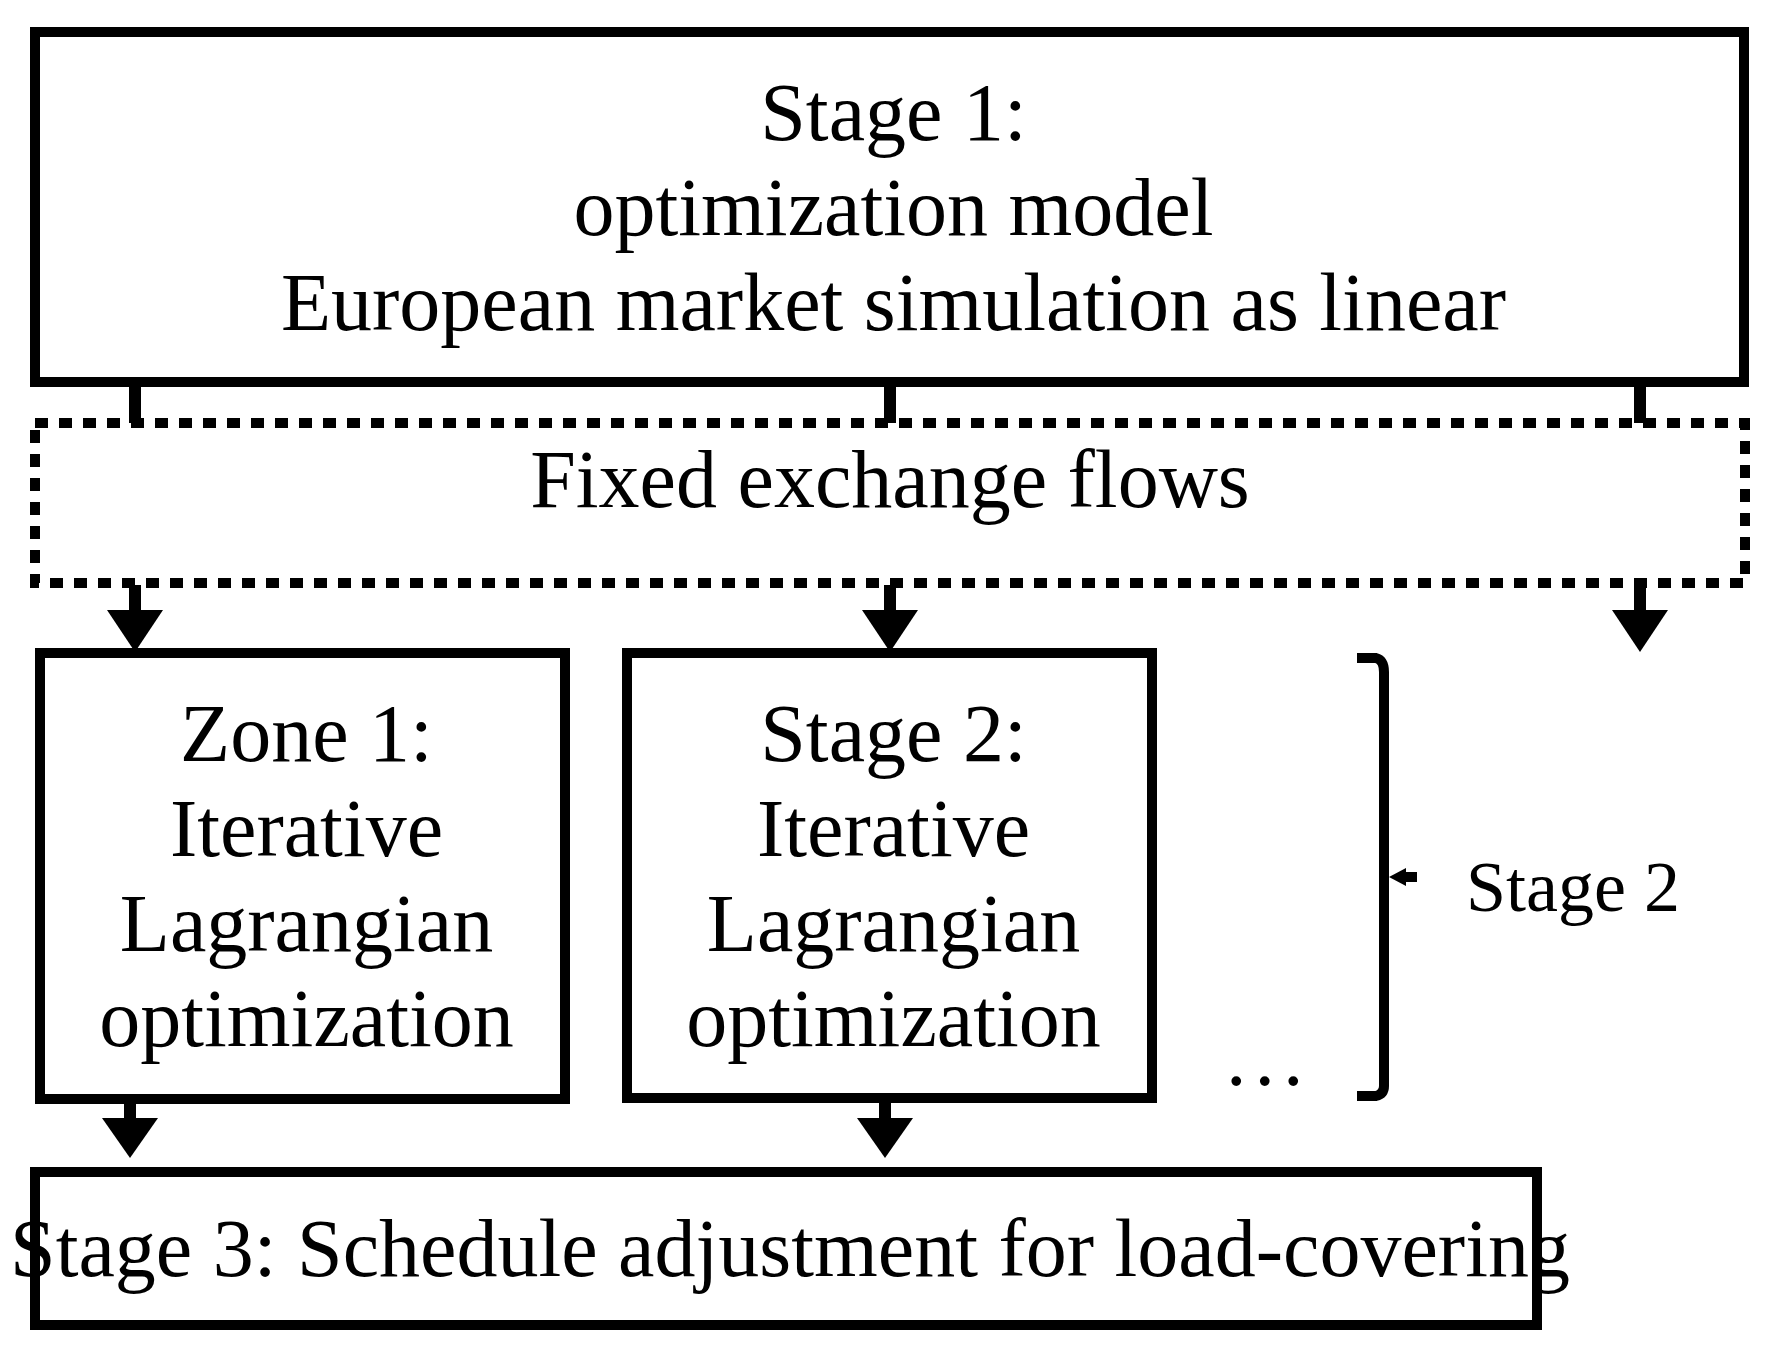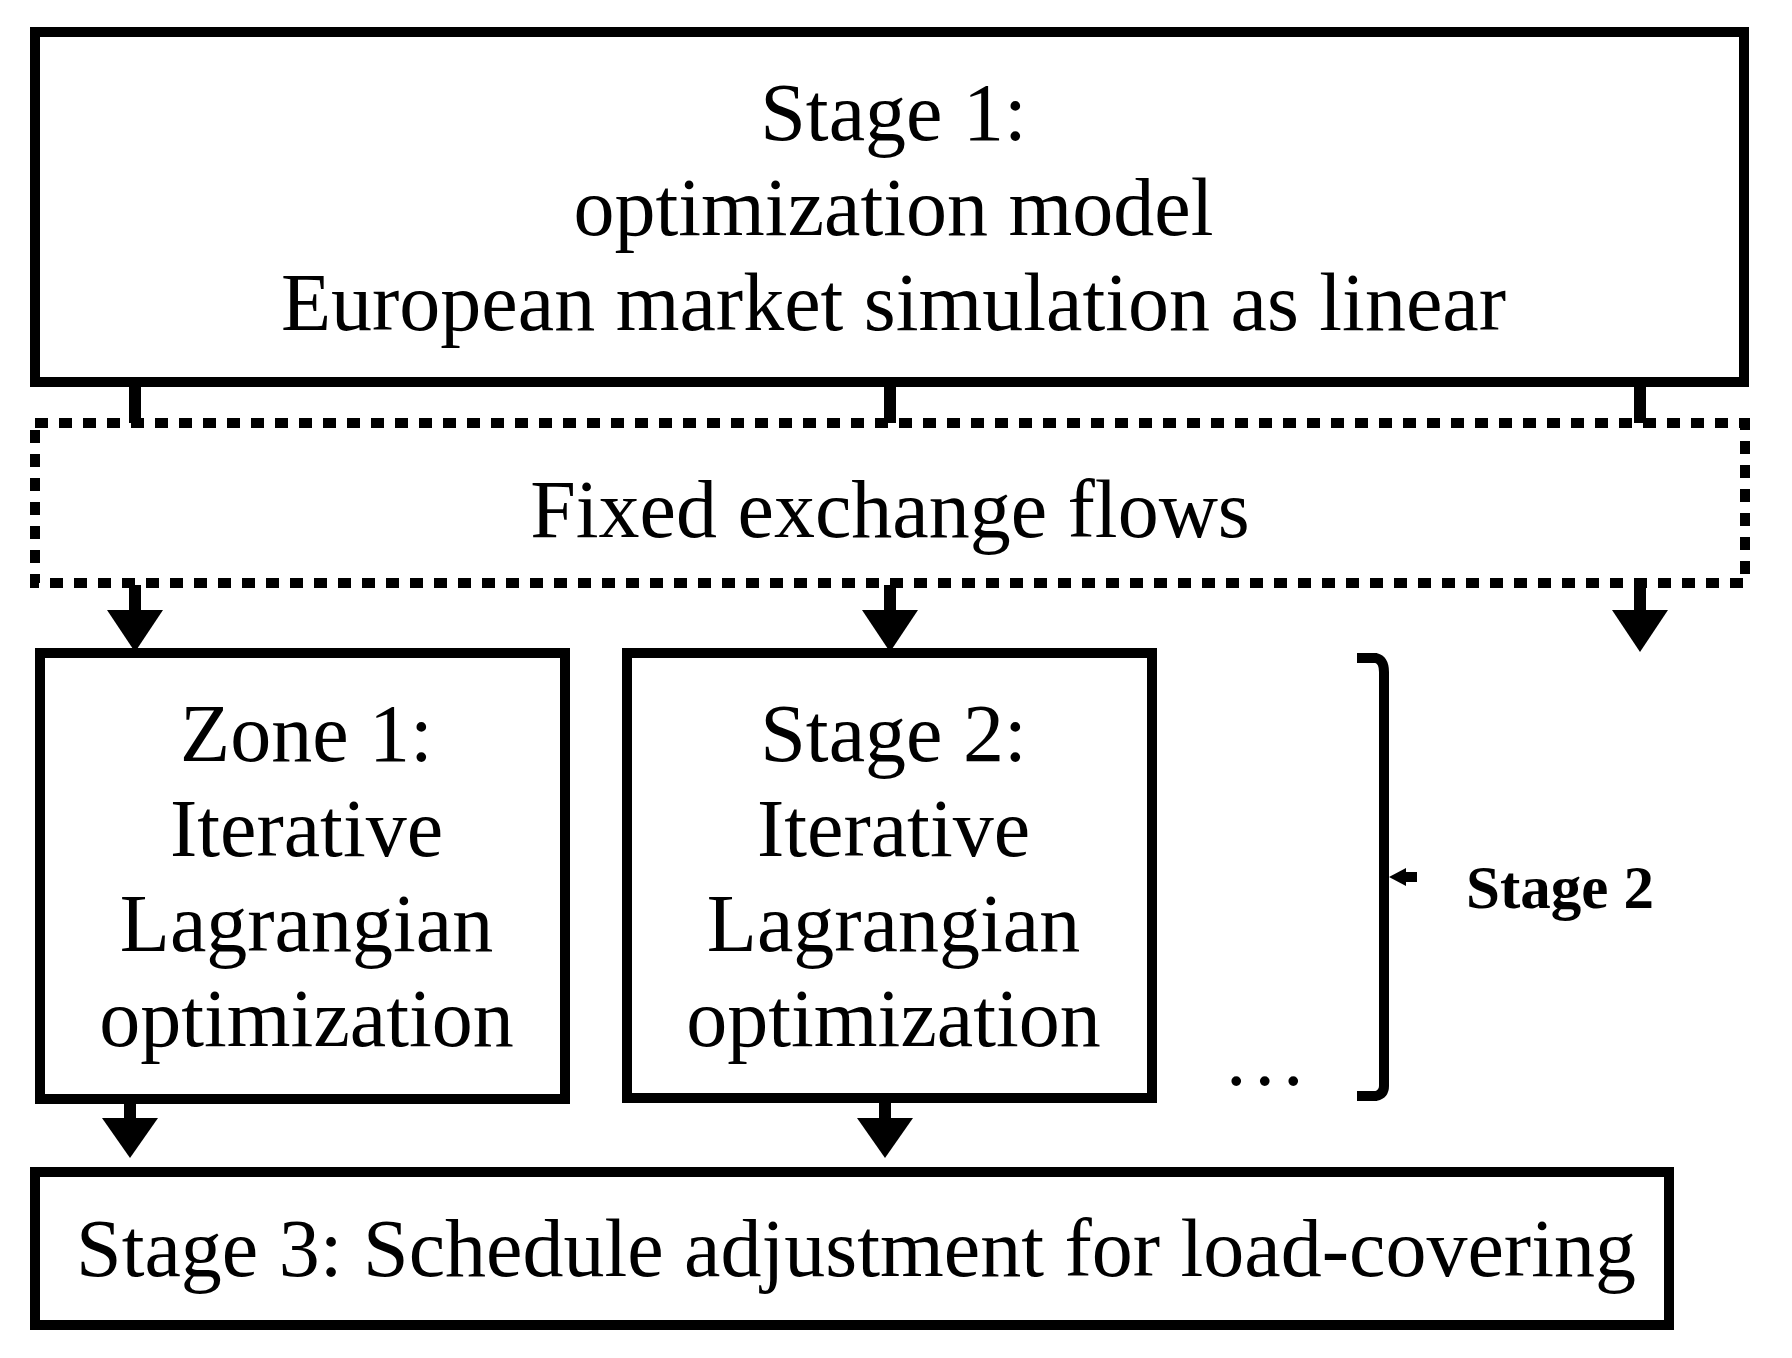--- a/index.html
+++ b/index.html
@@ -27,33 +27,32 @@
     justify-content: center;
     text-align: center;
     font-size: 82px;
     line-height: 95px;
     white-space: nowrap;
     padding-left: 8px;
   }
   .stage1 { left: 30px;  top: 27px;   width: 1719px; height: 360px; }
   .zone1  { left: 35px;  top: 648px;  width: 535px;  height: 456px; }
   .zone2  { left: 622px; top: 648px;  width: 535px;  height: 455px; }
-  .stage3 { left: 30px;  top: 1167px; width: 1644px; height: 163px; flex-direction: row; }
+  .stage3 { left: 30px;  top: 1167px; width: 1512px; height: 163px; flex-direction: row; }
   .exchange-label {
     position: absolute;
-    left: 35px; top: 429px; width: 1710px; height: 160px;
+    left: 35px; top: 399px; width: 1710px; height: 160px;
     display: flex; align-items: center; justify-content: center;
     font-size: 82px; line-height: 95px;
   }
   .stage2-label {
     position: absolute;
     left: 1466px; top: 840px;
-    font-size: 61px; line-height: 95px;
+    font-size: 72px; line-height: 95px;
     white-space: nowrap;
-    font-weight: bold;
   }
   .ellipsis {
     position: absolute;
     left: 1226px; top: 1010px;
     font-size: 82px; line-height: 95px;
     letter-spacing: 8px;
     white-space: nowrap;
   }
 </style>
 </head>

